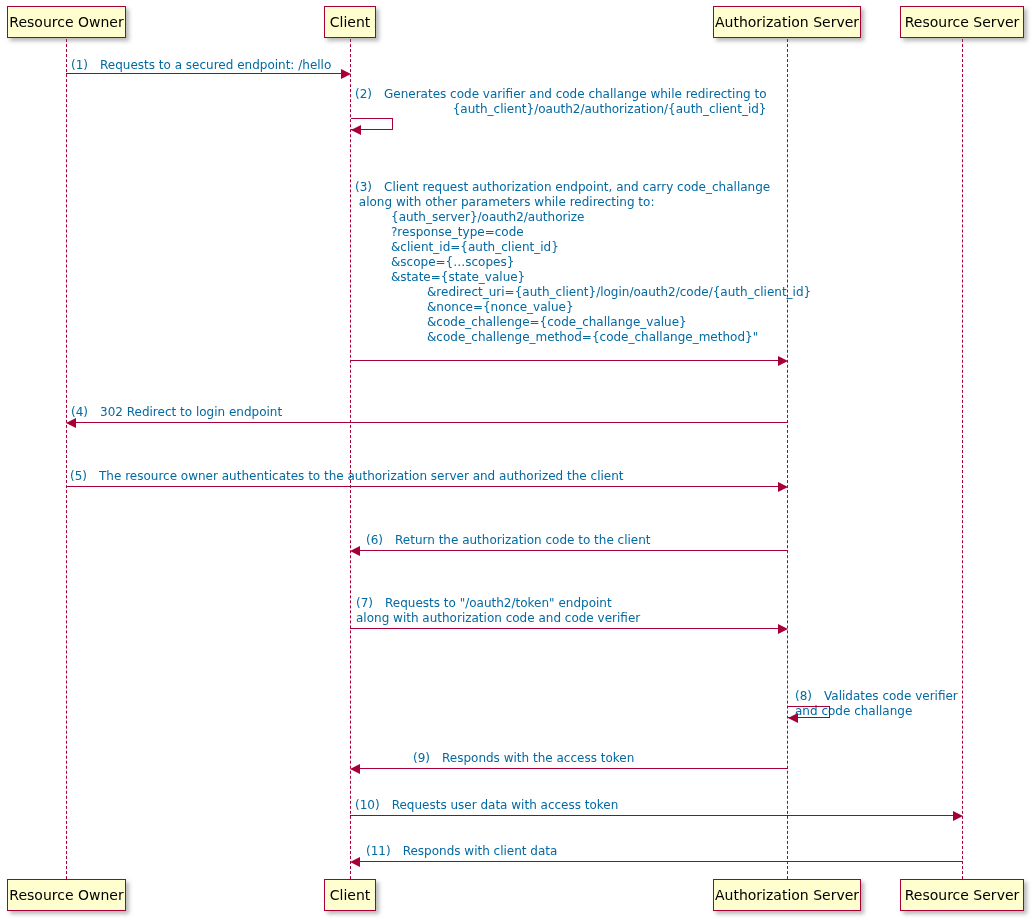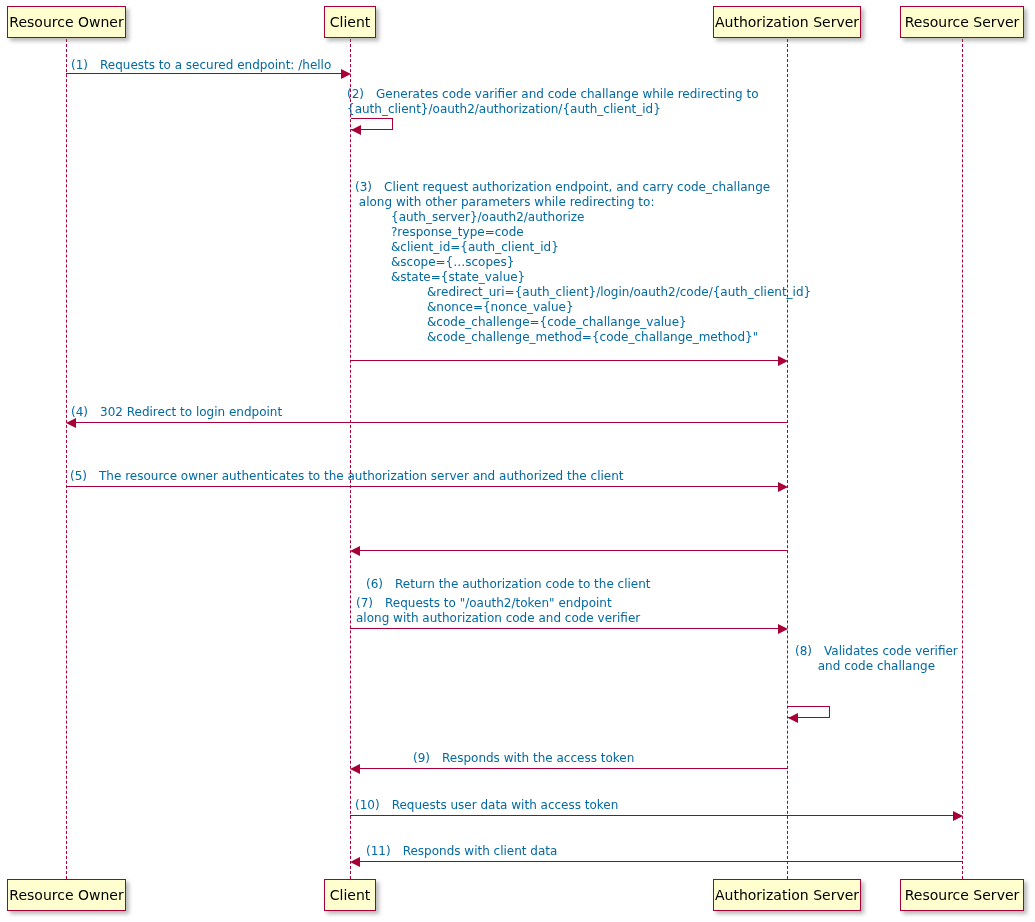--- a/index.html
+++ b/index.html
@@ -116,21 +116,21 @@
     <span>Authorization Server</span>
   </div>
   <div class="participant" style="left:900px; top:879px; width:124px;">
     <span>Resource Server</span>
   </div>
 
   <div class="msg-text" style="left:71px; top:58px;">(1) Requests to a secured endpoint: /hello</div>
   <div class="msg-line" style="left:66px; top:73px; width:276px;"></div>
   <div class="arrow-head arrow-right" style="left:341px; top:69px;"></div>
 
-  <div class="msg-text" style="left:347px; top:87px;">(2) Generates code varifier and code challange while redirecting to
+  <div class="msg-text" style="left:355px; top:87px;text-align:right;">(2) Generates code varifier and code challange while redirecting to
 {auth_client}/oauth2/authorization/{auth_client_id}</div>
   <div class="selfloop" style="left:351px; top:118px; width:42px; height:12px;"></div>
   <div class="arrow-head arrow-left" style="left:351px; top:125px;"></div>
 
   <div class="msg-text" style="left:355px; top:180px;">(3) Client request authorization endpoint, and carry code_challange
  along with other parameters while redirecting to:
    {auth_server}/oauth2/authorize
    ?response_type=code
    &amp;client_id={auth_client_id}
    &amp;scope={…scopes}
@@ -143,30 +143,30 @@
   <div class="arrow-head arrow-right" style="left:778px; top:356px;"></div>
 
   <div class="msg-text" style="left:71px; top:405px;">(4) 302 Redirect to login endpoint</div>
   <div class="msg-line" style="left:75px; top:422px; width:713px;"></div>
   <div class="arrow-head arrow-left" style="left:66px; top:418px;"></div>
 
   <div class="msg-text" style="left:70px; top:469px;">(5) The resource owner authenticates to the authorization server and authorized the client</div>
   <div class="msg-line" style="left:66px; top:486px; width:713px;"></div>
   <div class="arrow-head arrow-right" style="left:778px; top:482px;"></div>
 
-  <div class="msg-text" style="left:366px; top:533px;margin-top:44px;">(6) Return the authorization code to the client</div>
+  <div class="msg-text" style="left:366px; top:533px;">(6) Return the authorization code to the client</div>
   <div class="msg-line" style="left:359px; top:550px; width:429px;"></div>
   <div class="arrow-head arrow-left" style="left:350px; top:546px;"></div>
 
   <div class="msg-text" style="left:356px; top:596px;">(7) Requests to "/oauth2/token" endpoint
 along with authorization code and code verifier</div>
   <div class="msg-line" style="left:350px; top:628px; width:429px;"></div>
   <div class="arrow-head arrow-right" style="left:778px; top:624px;"></div>
 
-  <div class="msg-text" style="left:795px; top:644px;text-align:center;">(8) Validates code verifier
+  <div class="msg-text" style="left:795px; top:689px;">(8) Validates code verifier
 and code challange</div>
   <div class="selfloop" style="left:788px; top:706px; width:42px; height:12px;"></div>
   <div class="arrow-head arrow-left" style="left:788px; top:713px;"></div>
 
   <div class="msg-text" style="left:366px; top:751px;margin-left:47px;">(9) Responds with the access token</div>
   <div class="msg-line" style="left:359px; top:768px; width:429px;"></div>
   <div class="arrow-head arrow-left" style="left:350px; top:764px;"></div>
 
   <div class="msg-text" style="left:355px; top:798px;">(10) Requests user data with access token</div>
   <div class="msg-line" style="left:350px; top:815px; width:604px;"></div>

